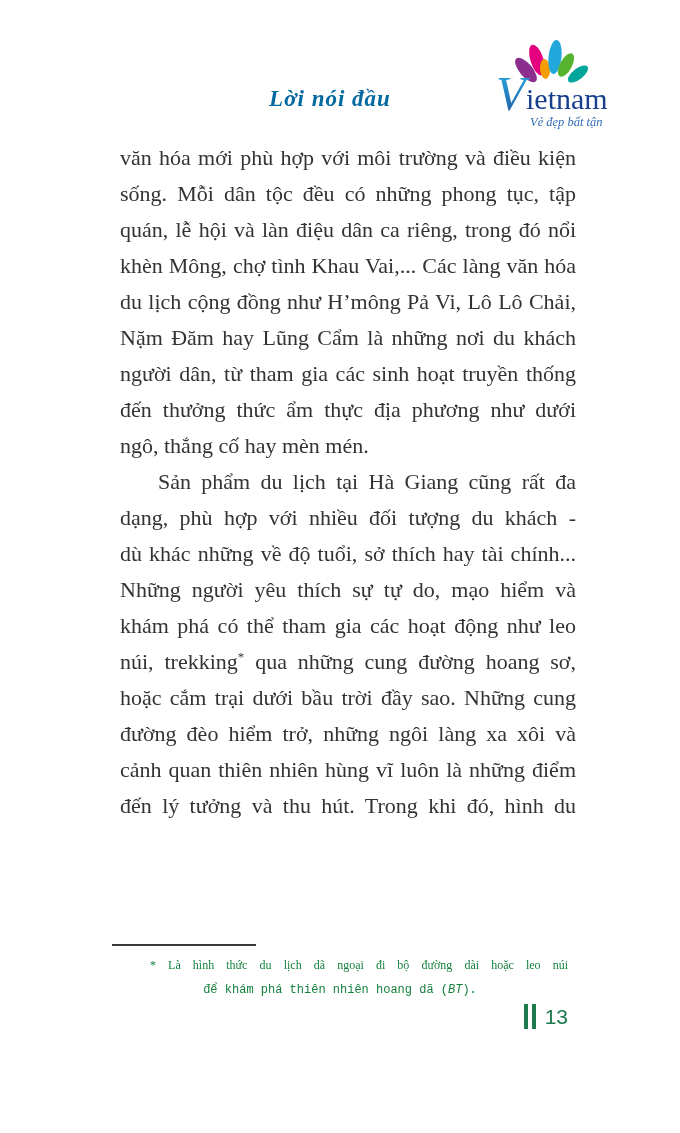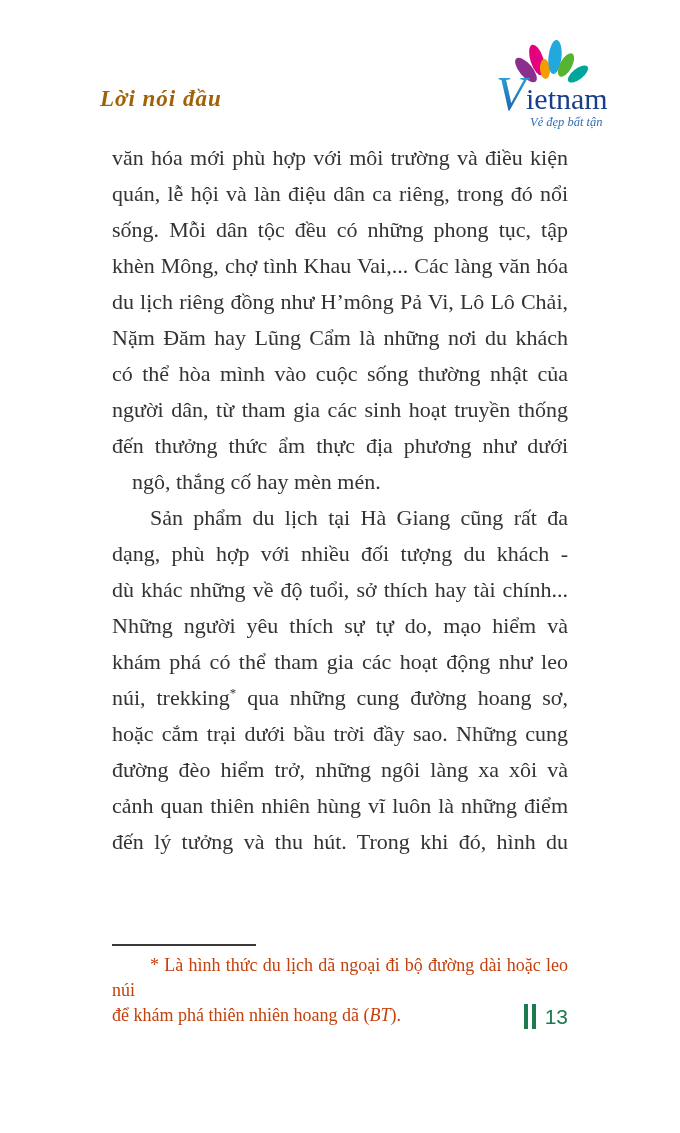--- a/index.html
+++ b/index.html
@@ -11,58 +11,59 @@
     font-family: "Liberation Serif", serif;
     overflow: hidden;
   }
 
   
   .chapter-title {
     position: absolute;
     top: 86px;
     left: 100px;
     width: 460px;
+    text-align: center;
     font-style: italic;
     font-weight: bold;
     font-size: 23px;
     letter-spacing: 1px;
-    color: #a16207;
+    color: #0369a1;
   }
 
   
   .logo { position: absolute; top: 40px; left: 484px; width: 142px; height: 94px; }
 
   
   .body-text {
     position: absolute;
     top: 140px;
-    left: 112px;
+    left: 120px;
     width: 456px;
     font-size: 22px;
     line-height: 36px;
     color: #333333;
   }
   .bline { text-align: justify; text-align-last: justify; }
-  .bline.lastline { text-align: right; text-align-last: left; margin-left: 20px; }
+  .bline.lastline { text-align: right; text-align-last: left; }
   .bline.indent { text-indent: 38px; }
   .fn-sup { font-size: 13px; vertical-align: 8px; line-height: 0; }
 
   
   .footnote {
     position: absolute;
     left: 112px;
     top: 944px;
     width: 456px;
-    font-size: 18px;
+    font-size: 12px;
     line-height: 25px;
-    color: #c2410c;
+    color: #15803d;
   }
   .fn-rule { width: 144px; height: 0; border-top: 2px solid #3a3a3a; margin-bottom: 7px; }
   .fn-line1 { text-align: justify; text-align-last: justify; text-indent: 38px; }
-  .fn-line2 { text-align: left; }
+  .fn-line2 { text-align: center; font-family: Liberation Mono, monospace; }
   .italic { font-style: italic; }
 
   
   .page-footer {
     position: absolute;
     top: 1004px;
     right: 112px;
     display: flex;
     align-items: flex-end;
     gap: 9px;
@@ -101,26 +102,25 @@
       </g>
       <text x="12" y="70" font-family="Liberation Serif, serif" font-style="italic" font-size="48" fill="url(#vg)">V</text>
       <text x="42" y="69" font-family="Liberation Serif, serif" font-size="30" fill="#173f8c">ietnam</text>
       <text x="46" y="86" font-family="Liberation Serif, serif" font-style="italic" font-size="12.5" fill="#2f6db5">Vẻ đẹp bất tận</text>
     </svg>
   </div>
 
   <div class="body-text">
     <div>
       <div class="bline">văn hóa mới phù hợp với môi trường và điều kiện</div>
+      <div class="bline">sống. Mỗi dân tộc đều có những phong tục, tập</div>
       <div class="bline">quán, lễ hội và làn điệu dân ca riêng, trong đó nổi</div>
-      <div class="bline">sống. Mỗi dân tộc đều có những phong tục, tập</div>
       <div class="bline">khèn Mông, chợ tình Khau Vai,... Các làng văn hóa</div>
-      <div class="bline">du lịch riêng đồng như H’mông Pả Vi, Lô Lô Chải,</div>
+      <div class="bline">du lịch cộng đồng như H’mông Pả Vi, Lô Lô Chải,</div>
       <div class="bline">Nặm Đăm hay Lũng Cẩm là những nơi du khách</div>
-      <div class="bline">có thể hòa mình vào cuộc sống thường nhật của</div>
       <div class="bline">người dân, từ tham gia các sinh hoạt truyền thống</div>
       <div class="bline">đến thưởng thức ẩm thực địa phương như dưới</div>
       <div class="bline lastline">ngô, thắng cố hay mèn mén.</div>
     </div>
     <div>
       <div class="bline indent">Sản phẩm du lịch tại Hà Giang cũng rất đa</div>
       <div class="bline">dạng, phù hợp với nhiều đối tượng du khách -</div>
       <div class="bline">dù khác những về độ tuổi, sở thích hay tài chính...</div>
       <div class="bline">Những người yêu thích sự tự do, mạo hiểm và</div>
       <div class="bline">khám phá có thể tham gia các hoạt động như leo</div>

